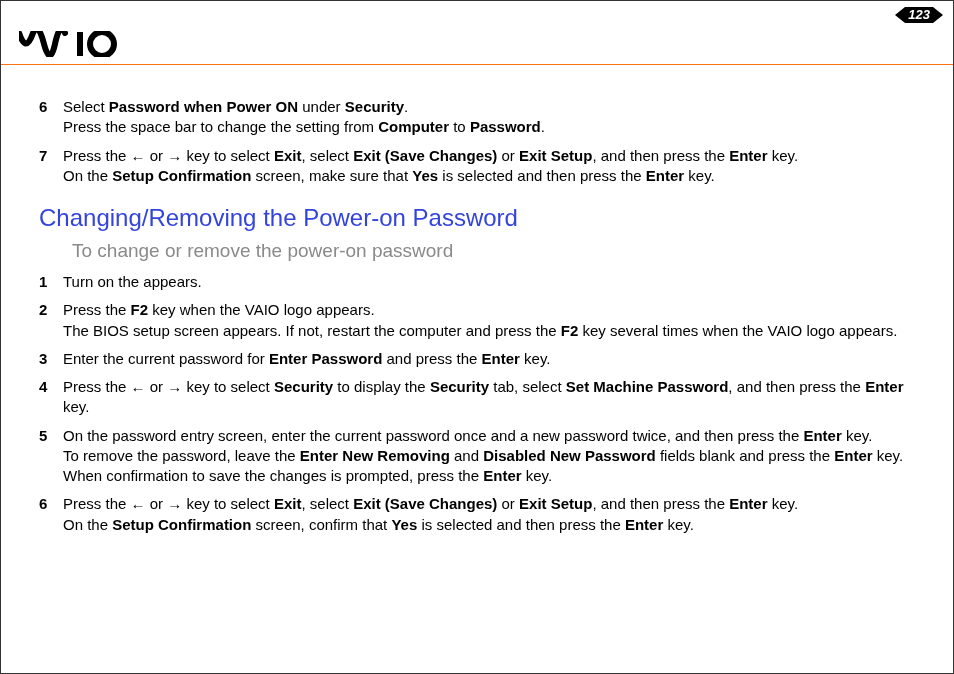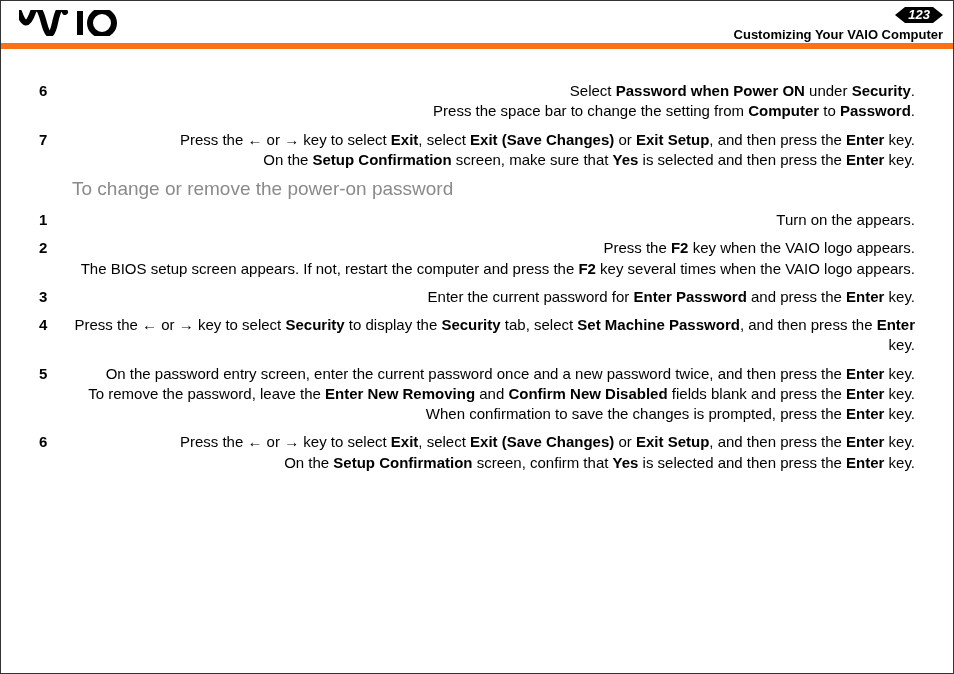--- a/index.html
+++ b/index.html
@@ -8,22 +8,22 @@
     font-size: 15px;
     color: #000;
     width: 954px;
     height: 674px;
     background: #fff;
     border: 1px solid #333;
     position: relative;
     overflow: hidden;
   }
   .header {
-    height: 48px;
-    border-bottom: 6px solid #f97316;
+    height: 64px;
+    border-bottom: 1px solid #f97316;
     position: relative;
     padding: 4px 10px 0 18px;
   }
   .logo {
     position: absolute;
     left: 18px;
     bottom: 4px;
   }
   .hdr-right {
     position: absolute;
@@ -73,21 +73,21 @@
   .step-list > li {
     display: flex;
     margin-bottom: 8px;
     line-height: 1.35;
   }
   .step-num {
     font-weight: bold;
     width: 24px;
     flex-shrink: 0;
   }
-  .step-body { flex: 1; text-align: right; }
+  .step-body { flex: 1; }
   h2.section-title {
     color: #3344dd;
     font-weight: normal;
     font-size: 24px;
     margin: 18px 0 8px 0;
   }
   .subtitle {
     color: #8a8a8a;
     font-size: 19px;
     margin-bottom: 10px;
@@ -108,36 +108,36 @@
       <rect x="58" y="1" width="6" height="24" fill="#000"></rect>
       <circle cx="83" cy="13" r="12" stroke="#000" stroke-width="6" fill="none"></circle>
     </svg>
   </div>
   <div class="hdr-right">
     <div class="page-bubble">
       <span class="tri-l"></span>
       <span class="num">123</span>
       <span class="tri-r"></span>
     </div>
-    <div class="hdr-section">Customizing Your VAIO Computer</div>
   </div>
 </div>
 
 <div class="content">
   <ol class="step-list" id="top-list">
       <li>
         <div class="step-num">6</div>
         <div class="step-body">Select <b>Password when Power ON</b> under <b>Security</b>.<br>Press the space bar to change the setting from <b>Computer</b> to <b>Password</b>.</div>
       </li>
       <li>
         <div class="step-num">7</div>
         <div class="step-body">Press the <span class="arrow">←</span> or <span class="arrow">→</span> key to select <b>Exit</b>, select <b>Exit (Save Changes)</b> or <b>Exit Setup</b>, and then press the <b>Enter</b> key.<br>On the <b>Setup Confirmation</b> screen, make sure that <b>Yes</b> is selected and then press the <b>Enter</b> key.</div>
       </li>
     </ol>
 
+  <h2 class="section-title">Changing/Removing the Power-on Password</h2>
   <div class="subtitle">To change or remove the power-on password</div>
 
   <ol class="step-list" id="main-list">
       <li>
         <div class="step-num">1</div>
         <div class="step-body">Turn on the appears.</div>
       </li>
       <li>
         <div class="step-num">2</div>
         <div class="step-body">Press the <b>F2</b> key when the VAIO logo appears.<br>The BIOS setup screen appears. If not, restart the computer and press the <b>F2</b> key several times when the VAIO logo appears.</div>
@@ -145,20 +145,20 @@
       <li>
         <div class="step-num">3</div>
         <div class="step-body">Enter the current password for <b>Enter Password</b> and press the <b>Enter</b> key.</div>
       </li>
       <li>
         <div class="step-num">4</div>
         <div class="step-body">Press the <span class="arrow">←</span> or <span class="arrow">→</span> key to select <b>Security</b> to display the <b>Security</b> tab, select <b>Set Machine Password</b>, and then press the <b>Enter</b> key.</div>
       </li>
       <li>
         <div class="step-num">5</div>
-        <div class="step-body">On the password entry screen, enter the current password once and a new password twice, and then press the <b>Enter</b> key.<br>To remove the password, leave the <b>Enter New Removing</b> and <b>Confirm New Disabled</b> fields blank and press the <b>Enter</b> key.<br>When confirmation to save the changes is prompted, press the <b>Enter</b> key.</div>
+        <div class="step-body">On the password entry screen, enter the current password once and a new password twice, and then press the <b>Enter</b> key.<br>To remove the password, leave the <b>Enter New Removing</b> and <b>Disabled New Password</b> fields blank and press the <b>Enter</b> key.<br>When confirmation to save the changes is prompted, press the <b>Enter</b> key.</div>
       </li>
       <li>
         <div class="step-num">6</div>
         <div class="step-body">Press the <span class="arrow">←</span> or <span class="arrow">→</span> key to select <b>Exit</b>, select <b>Exit (Save Changes)</b> or <b>Exit Setup</b>, and then press the <b>Enter</b> key.<br>On the <b>Setup Confirmation</b> screen, confirm that <b>Yes</b> is selected and then press the <b>Enter</b> key.</div>
       </li>
     </ol>
 </div>
 
 </body></html>

